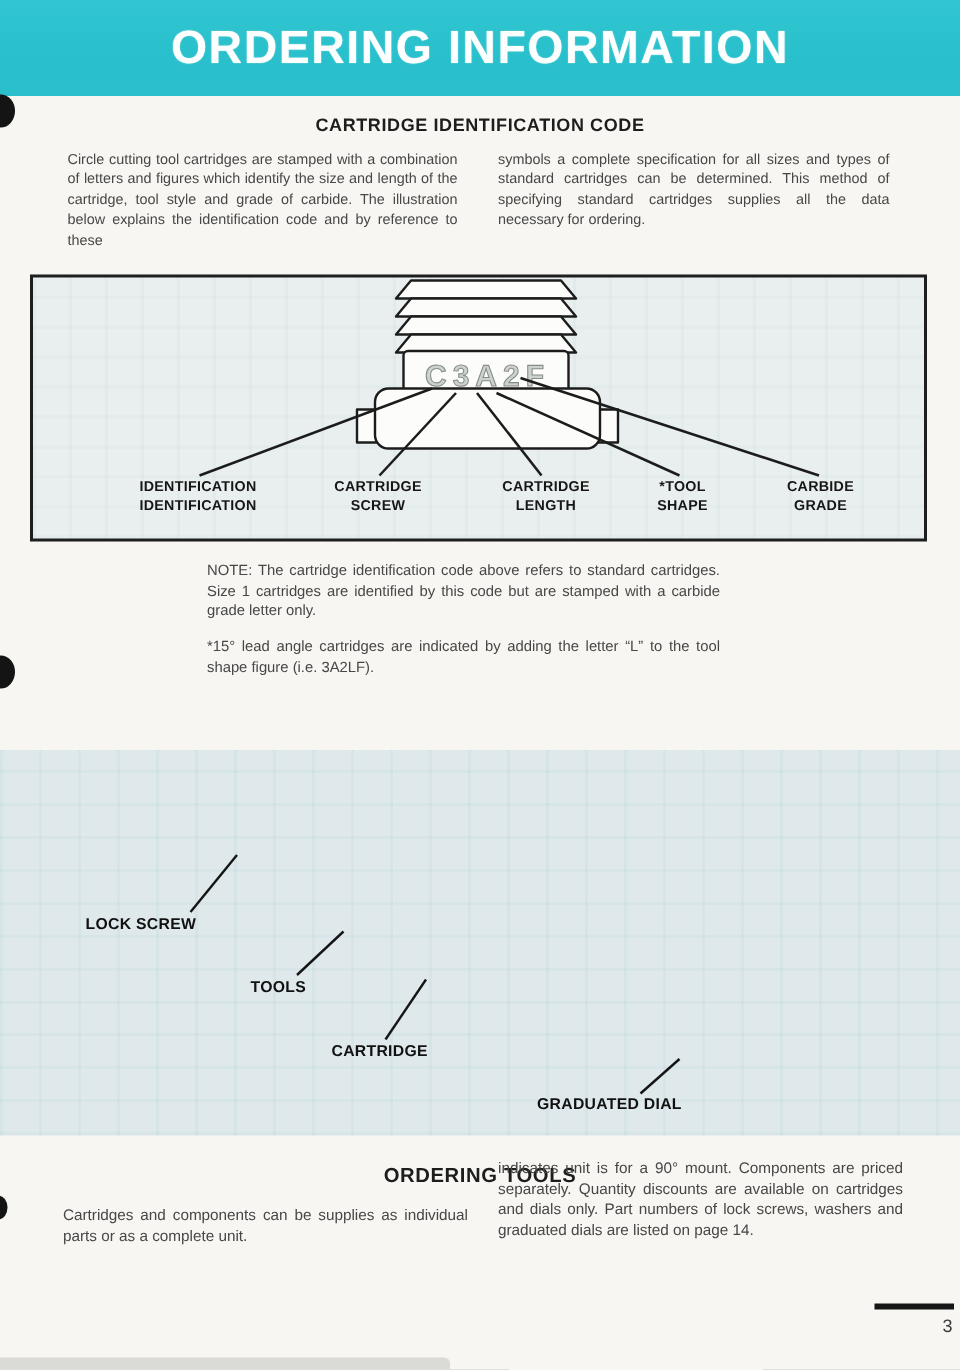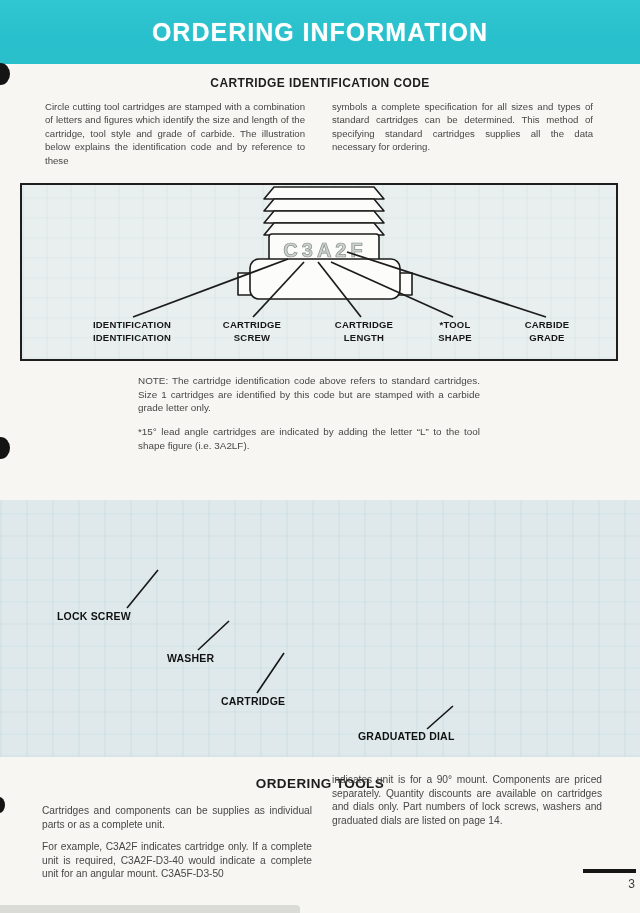--- a/index.html
+++ b/index.html
@@ -9,21 +9,21 @@
     background:#f7f6f2;overflow:hidden;
     -webkit-font-smoothing:antialiased;
   }
   
   .banner{
     position:absolute;left:0;top:0;width:640px;height:64px;
     background:linear-gradient(180deg,#31c6d1 0%,#28c0cc 60%,#2abfca 100%);
     display:flex;align-items:center;justify-content:center;
   }
   .banner h1{
-    margin:0;color:#fdfefe;font-size:25px;font-weight:bold;letter-spacing:1px;
+    margin:0;color:#fdfefe;font-size:31px;font-weight:bold;letter-spacing:1px;
     text-shadow:0 0 1px rgba(255,255,255,.6);
   }
   
   .hole{position:absolute;left:-9px;background:#141414;border-radius:50%;}
   .hole.h1{top:63px;width:19px;height:22px;}
   .hole.h2{top:437px;width:19px;height:22px;}
   .hole.h3{top:797px;width:12px;height:16px;left:-7px;}
   
   .sec-heading{
     position:absolute;left:0;width:640px;text-align:center;
@@ -198,29 +198,28 @@
       </g>
 
       <g stroke="#151515" stroke-width="1.6">
         <line x1="127" y1="108" x2="158" y2="70"></line>
         <line x1="198" y1="150" x2="229" y2="121"></line>
         <line x1="257" y1="193" x2="284" y2="153"></line>
         <line x1="427" y1="229" x2="453" y2="206"></line>
       </g>
     </svg>
     <div class="part-label pl-lockscrew">LOCK SCREW</div>
-    <div class="part-label pl-washer">WASHER</div>
+    <div class="part-label pl-washer">TOOLS</div>
     <div class="part-label pl-cartridge">CARTRIDGE</div>
     <div class="part-label pl-dial">GRADUATED DIAL</div>
   </div>
 
   <div class="sec-heading tools">ORDERING TOOLS</div>
   <div class="copy tools-left">
     <p>Cartridges and components can be supplies as individual parts or as a complete unit.</p>
-    <p>For example, C3A2F indicates cartridge only. If a complete unit is required, C3A2F-D3-40 would indicate a complete unit for an angular mount. C3A5F-D3-50</p>
   </div>
   <div class="copy tools-right">
     <p>indicates unit is for a 90° mount. Components are priced separately. Quantity discounts are available on cartridges and dials only. Part numbers of lock screws, washers and graduated dials are listed on page 14.</p>
   </div>
 
   <div class="footer-bar"></div>
   <div class="page-number">3</div>
   <div class="scan-strip"></div>
 
 </div>

